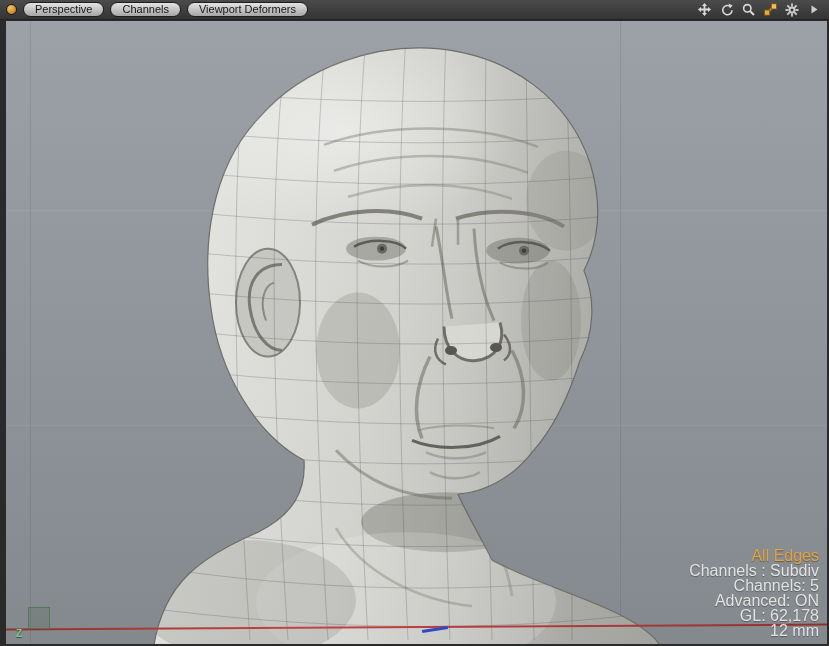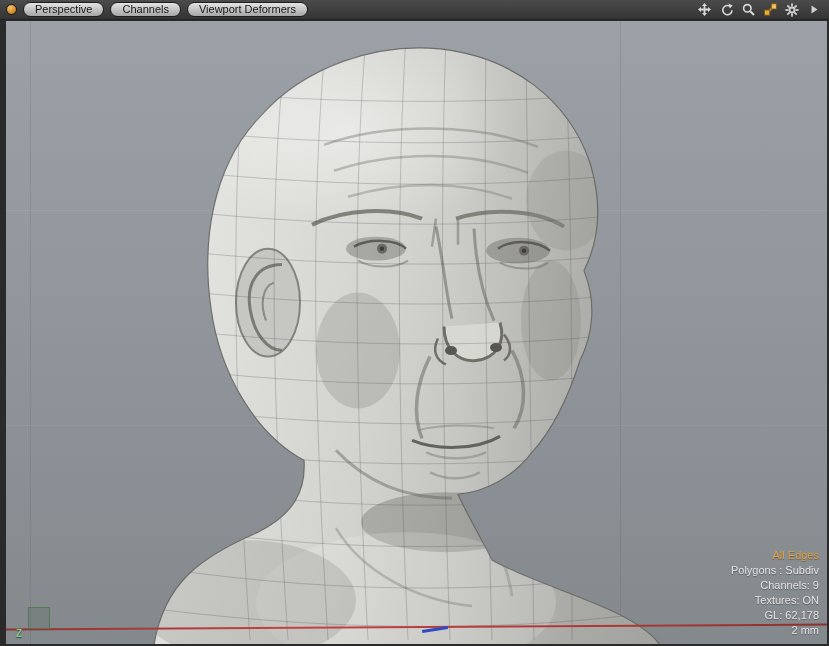--- a/index.html
+++ b/index.html
@@ -64,21 +64,21 @@
     background:rgba(45,75,45,0.15);
   }
   .gizmo-z {
     position:absolute; left:0; bottom:0; font-size:10px; font-weight:bold;
     color:#7cc87c; text-shadow:0 1px 1px rgba(0,0,0,0.5);
   }
 
   
   .info {
     position:absolute; right:8px; bottom:6px; text-align:right;
-    font-size:11px; line-height:15px; color:#e3e3e3;
+    font-size:16px; line-height:15px; color:#e3e3e3;
     text-shadow:0 1px 1px rgba(0,0,0,0.35); pointer-events:none;
   }
   .info .accent { color:#e6a23c; }
 </style>
 </head>
 <body>
 
 <div class="window">
 
   <div class="toolbar">
@@ -263,21 +263,21 @@
     <div class="axis-red"></div>
     <div class="axis-blue-tick"></div>
 
     <div class="gizmo">
       <div class="gizmo-box"></div>
       <span class="gizmo-z">Z</span>
     </div>
 
     <div class="info">
       <div class="accent">All Edges</div>
-      <div>Polygons : Subdiv</div>
-      <div>Channels: 9</div>
-      <div>Textures: ON</div>
+      <div>Channels : Subdiv</div>
+      <div>Channels: 5</div>
+      <div>Advanced: ON</div>
       <div>GL: 62,178</div>
-      <div>2 mm</div>
+      <div>12 mm</div>
     </div>
 
   </div>
 </div>
 
 </body></html>

